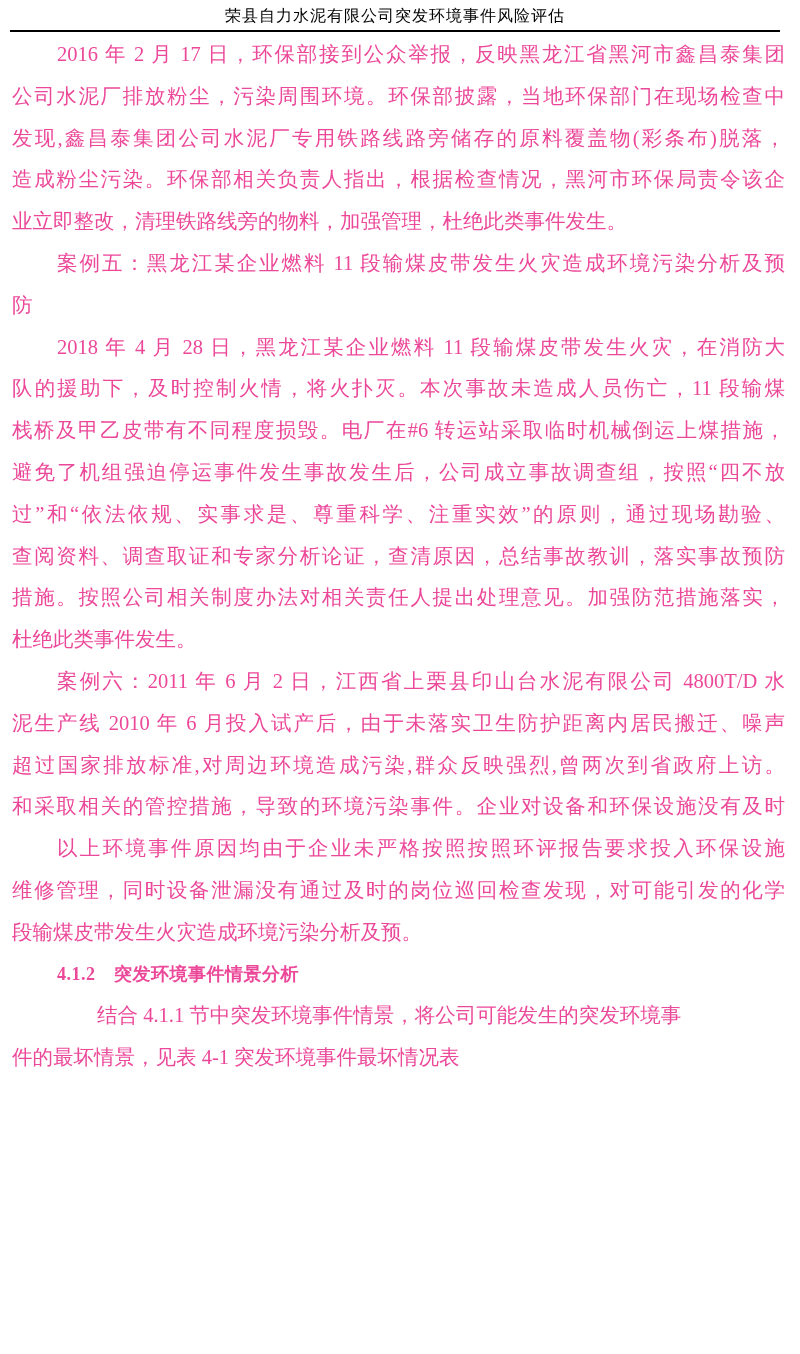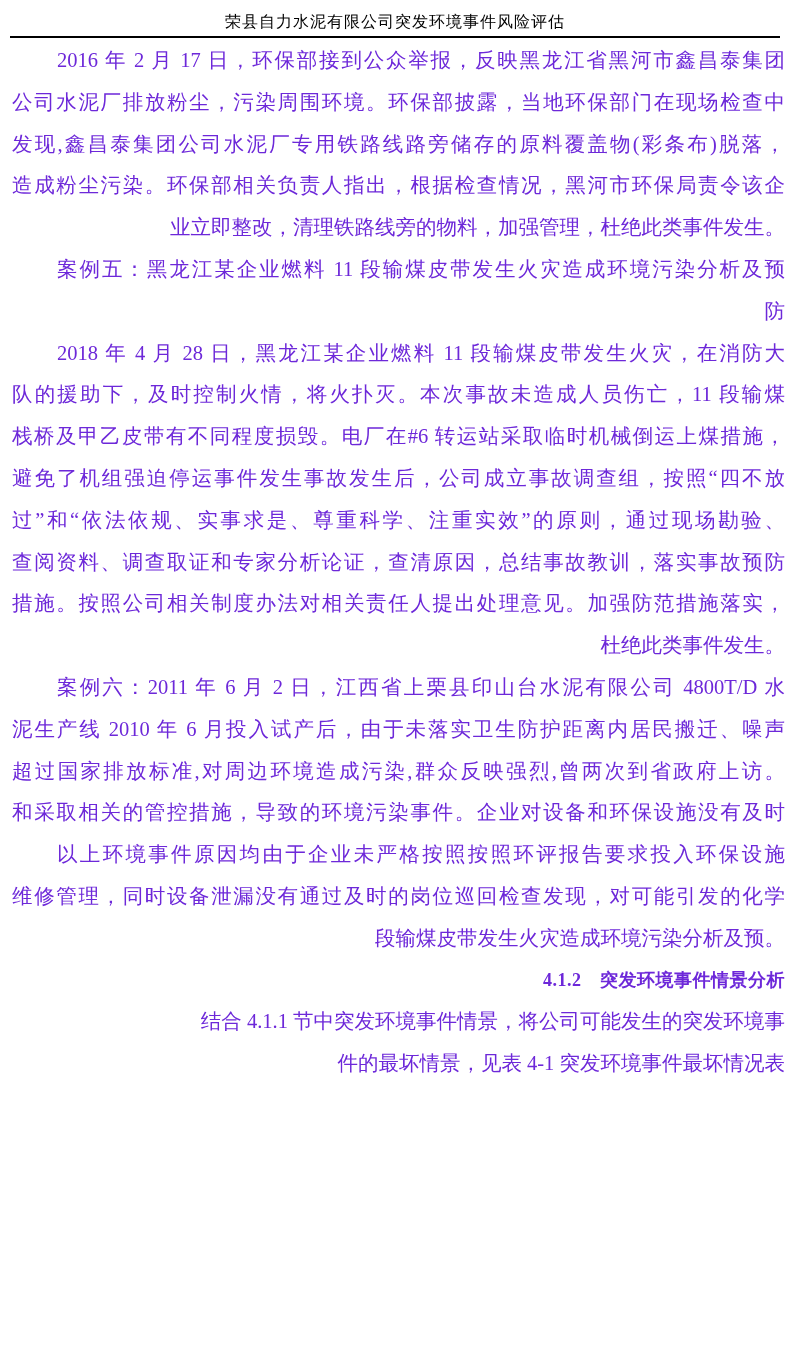--- a/index.html
+++ b/index.html
@@ -11,39 +11,39 @@
     color: #111111;
     font-family: "Liberation Serif", "DejaVu Serif", serif;
     overflow: hidden;
   }
   .page {
     position: absolute;
     inset: 0;
   }
   .page-header {
     margin: 0 20px 0 10px;
-    padding: 12px 0 3px 0;
+    padding: 6px 0 3px 0;
     border-bottom: 2px solid #000000;
     text-align: center;
   }
   .page-header .header-title {
     font-size: 16px;
     letter-spacing: 1px;
     color: #000000;
     white-space: nowrap;
   }
   .doc-body {
     margin: 2px 15px 0 12px;   
     font-size: 20.5px;
     line-height: 41.8px;
-    color: #6d28d9;
+    color: #ec4899;
   }
   .line {
     min-height: 41.8px;
-    text-align: right;
+    text-align: left;
   }
   .line.fill {
     text-align: justify;
     text-align-last: justify;
     text-justify: inter-ideograph;
   }
   .line.indent  { text-indent: 45px; }
   .line.indent4 { text-indent: 85px; }
   .line.heading {
     font-weight: bold;

